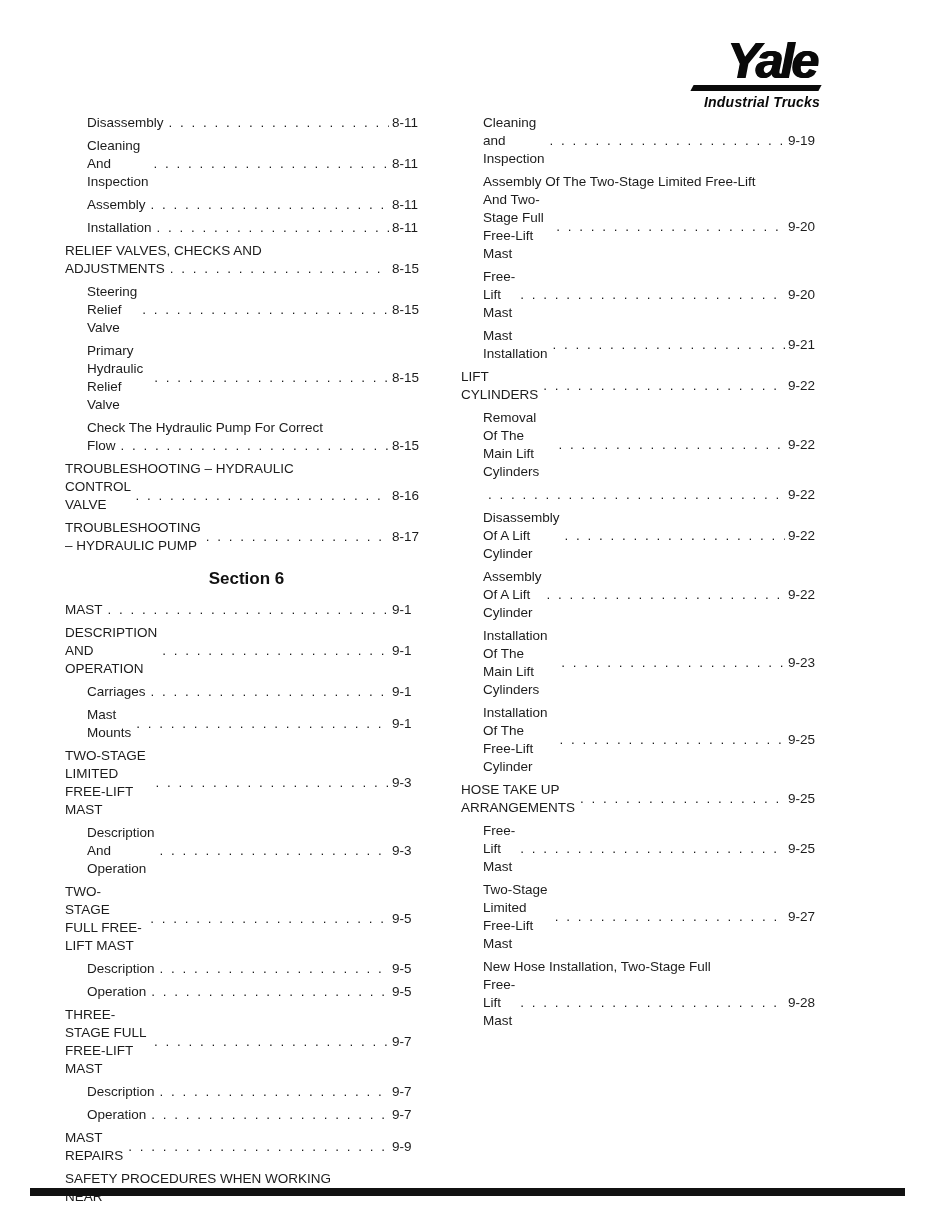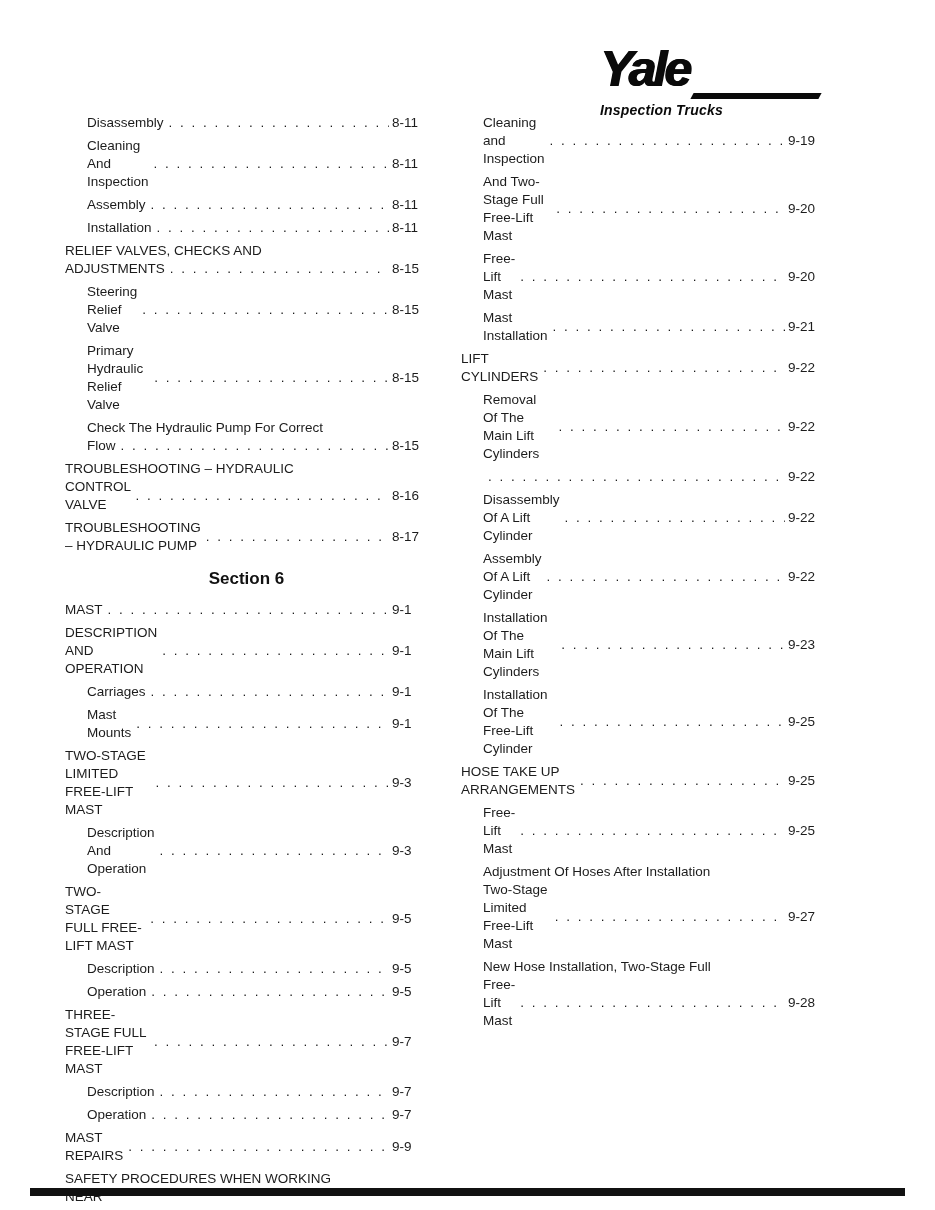--- a/index.html
+++ b/index.html
@@ -5,21 +5,21 @@
   * { margin:0; padding:0; box-sizing:border-box; }
   html,body { background:#e8e8e8; }
   body { font-family:"Liberation Sans", sans-serif; }
   .page {
     position:relative; width:935px; height:1210px; margin:0 auto;
     background:#ffffff; color:#1c1c1c; overflow:hidden;
     box-shadow:0 0 4px rgba(0,0,0,.25);
   }
 
   
-  .logo { position:absolute; top:46px; right:115px; text-align:left; width:220px; }
+  .logo { position:absolute; top:38px; right:115px; text-align:right; width:220px; }
   .logo-name {
     display:inline-block;
     font-weight:bold; font-style:italic; font-size:50px; line-height:0.92;
     letter-spacing:-3px; color:#0a0a0a;
     text-shadow:1px 0 0 #0a0a0a, -0.5px 0 0 #0a0a0a;
     padding-right:4px;
   }
   .logo-underline {
     height:6px; background:#0a0a0a; width:128px;
     margin:1px 0 3px auto;
@@ -60,21 +60,21 @@
   }
 </style>
 </head>
 <body>
 
 <div class="page">
 
   <header class="logo">
     <div class="logo-name">Yale</div>
     <div class="logo-underline"></div>
-    <div class="logo-tagline">Inspection Trucks</div>
+    <div class="logo-tagline">Industrial Trucks</div>
   </header>
 
   <main class="content">
     <div class="col" id="col-left">
         <div class="toc-entry indent">
           <div class="entry-line">
             <span class="entry-text">Disassembly</span>
             <span class="leader"></span>
             <span class="page-num">8-11</span>
           </div>
@@ -257,20 +257,23 @@
     <div class="col" id="col-right">
         <div class="toc-entry indent">
           <div class="entry-line">
             <span class="entry-text">Cleaning and Inspection</span>
             <span class="leader"></span>
             <span class="page-num">9-19</span>
           </div>
         </div>
         <div class="toc-entry indent">
           <div class="entry-line">
+            <span class="entry-text">Assembly Of The Two-Stage Limited Free-Lift</span>
+          </div>
+          <div class="entry-line">
             <span class="entry-text">And Two-Stage Full Free-Lift Mast</span>
             <span class="leader"></span>
             <span class="page-num">9-20</span>
           </div>
         </div>
         <div class="toc-entry indent">
           <div class="entry-line">
             <span class="entry-text">Free-Lift Mast</span>
             <span class="leader"></span>
             <span class="page-num">9-20</span>
@@ -339,23 +342,20 @@
           </div>
         </div>
         <div class="toc-entry indent">
           <div class="entry-line">
             <span class="entry-text">Free-Lift Mast</span>
             <span class="leader"></span>
             <span class="page-num">9-25</span>
           </div>
         </div>
         <div class="toc-entry indent">
-          <div class="entry-line">
-            <span class="entry-text">Adjustment Of Hoses After Installation</span>
-          </div>
           <div class="entry-line">
             <span class="entry-text">Two-Stage Limited Free-Lift Mast</span>
             <span class="leader"></span>
             <span class="page-num">9-27</span>
           </div>
         </div>
         <div class="toc-entry indent">
           <div class="entry-line">
             <span class="entry-text">New Hose Installation, Two-Stage Full</span>
           </div>

